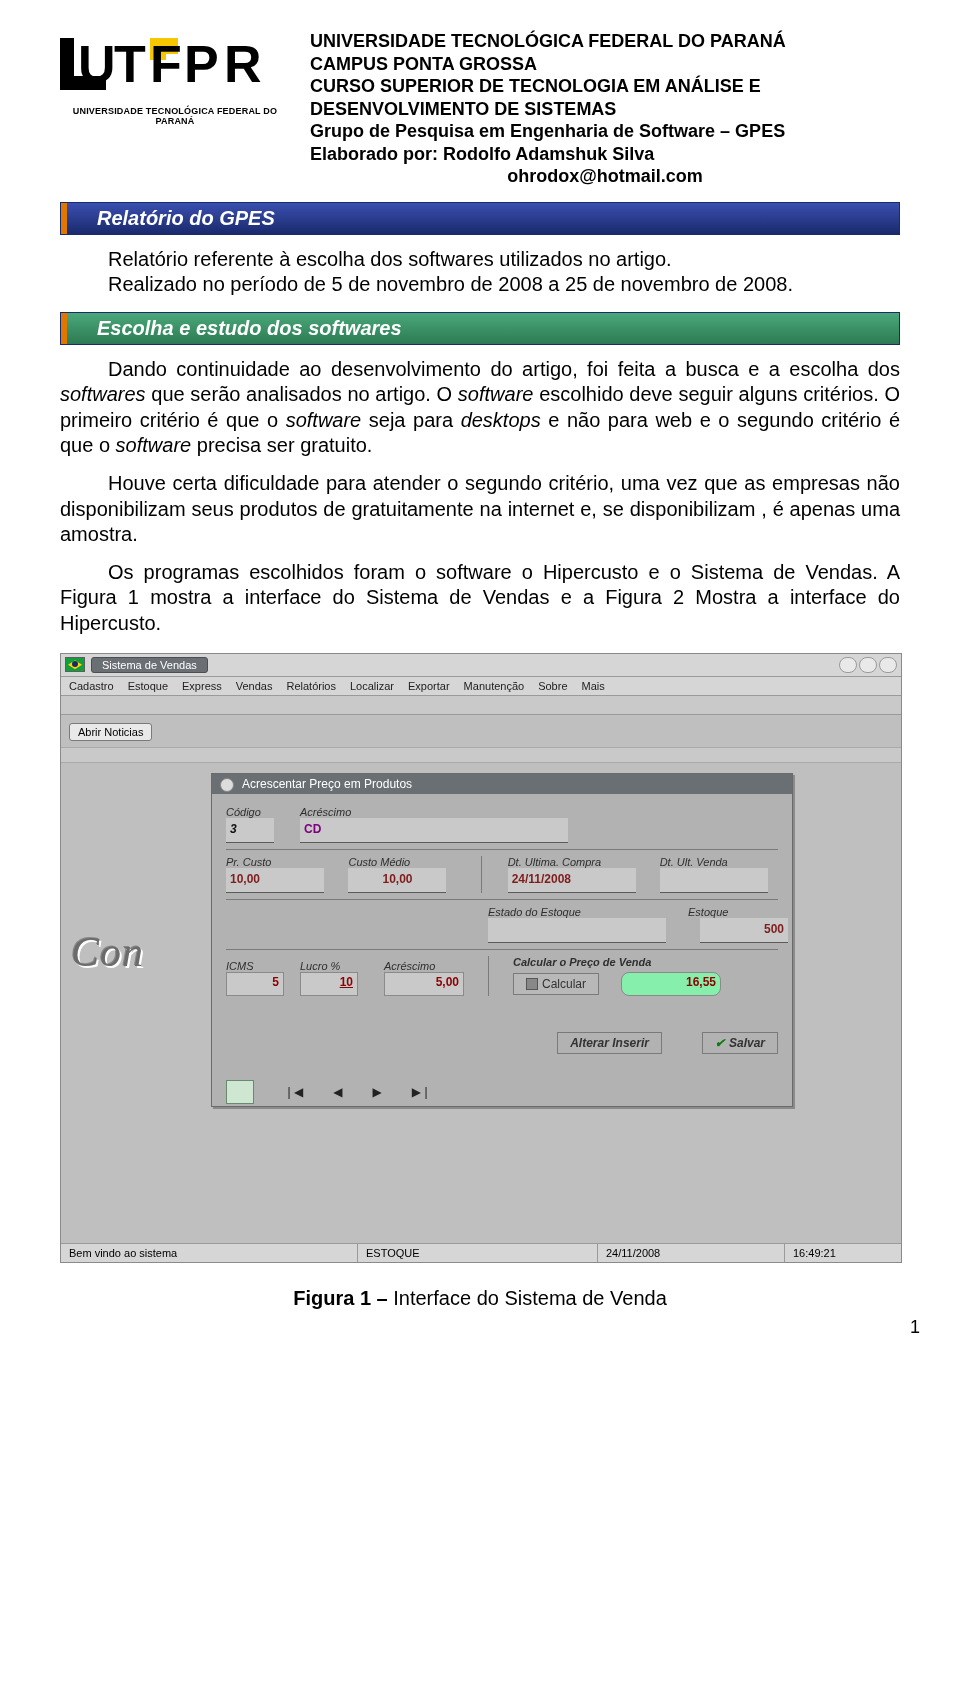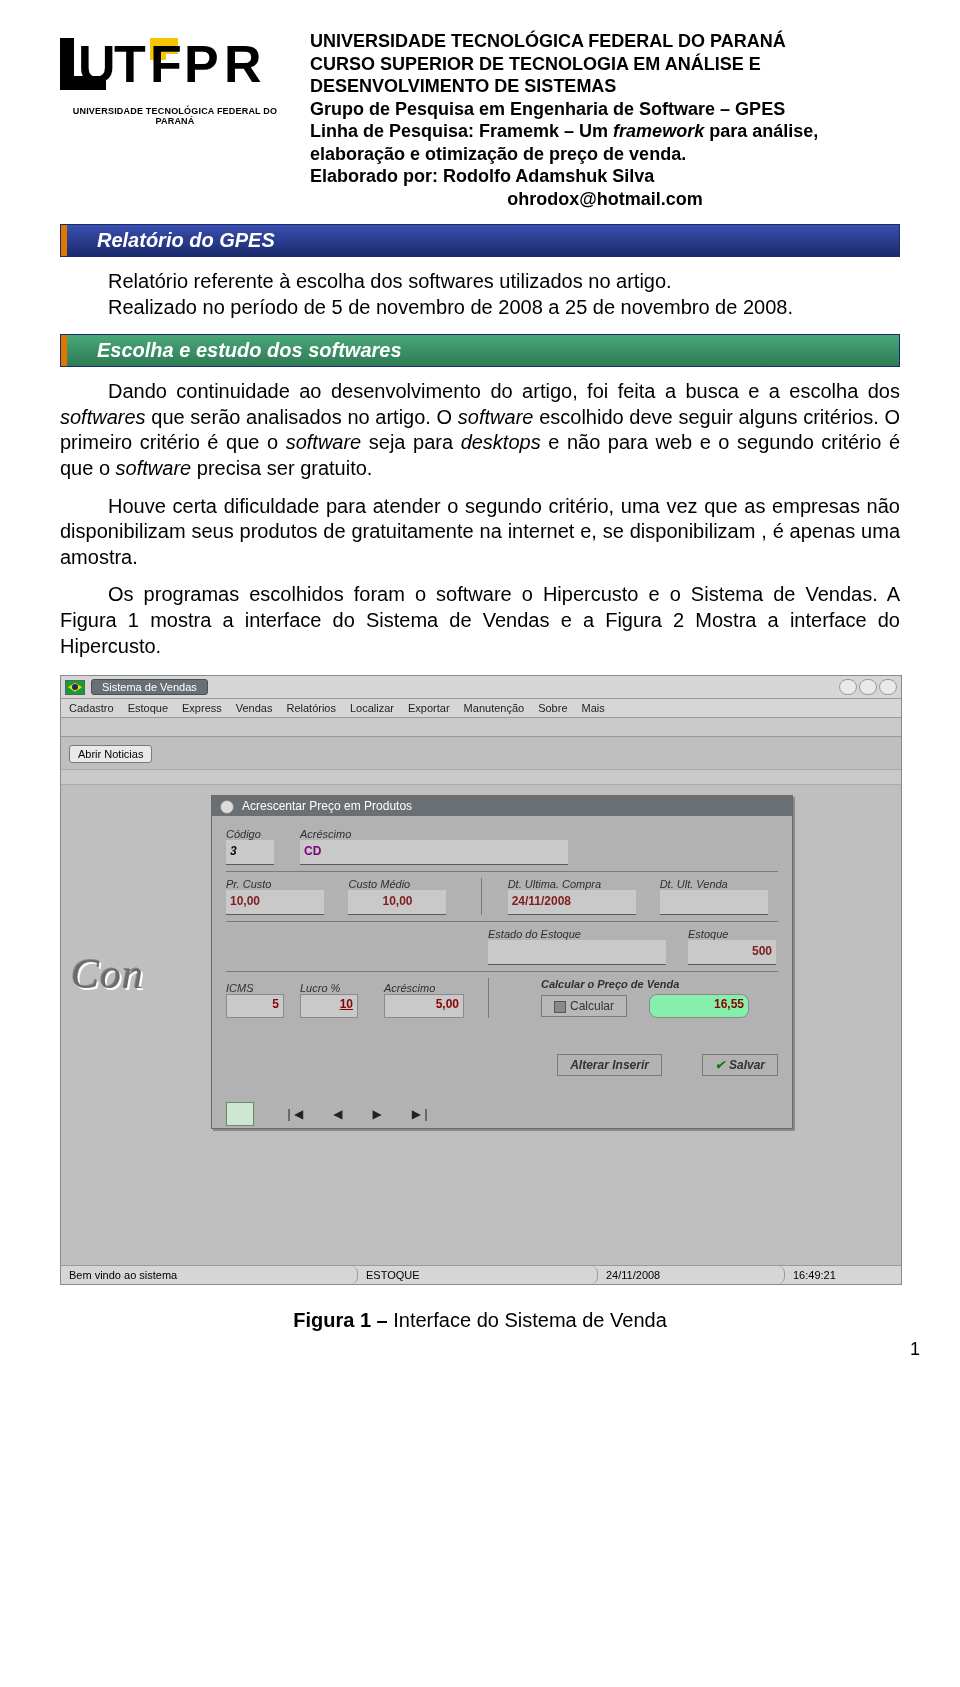--- a/index.html
+++ b/index.html
@@ -155,21 +155,21 @@
   }
   .btn.flat { background:#b2b2b2; }
   .nav-strip { display:flex; gap:30px; align-items:center; margin-top:26px; }
   .nav-arrow { font-size:12px; color:#222; }
   .nav-icon {
     width:26px; height:22px; background:#cfe7d2; border:1px solid #6a8a6e; display:inline-block;
   }
   .statusbar {
     display:flex; font-size:11px; background:#d6d6d6; border-top:1px solid #9a9a9a;
   }
-  .statusbar > div { padding:3px 8px; border-right:1px solid #9a9a9a;border-radius:7px; }
+  .statusbar > div { padding:3px 8px; border-right:1px solid #9a9a9a; }
   .statusbar > div:last-child { border-right:none; }
   .sb1{ flex: 0 0 280px;} .sb2{flex:1;} .sb3{flex:0 0 170px;} .sb4{flex:0 0 100px;}
 
   .caption { text-align:center; font-size:20px; margin-top:24px; }
   .caption b { font-weight:bold; }
 
   .pagenum { position:absolute; right:40px; bottom:12px; font-size:18px; }
 </style>
 </head>
 <body>
@@ -186,25 +186,23 @@
         <rect x="90" y="8" width="16" height="22" fill="#f6c700"></rect>
         <rect x="96" y="8" width="22" height="16" fill="#f6c700"></rect>
         <text x="90" y="52" font-family="Arial Black, Arial" font-size="52" font-weight="900" fill="#000">F</text>
         <text x="124" y="52" font-family="Arial Black, Arial" font-size="52" font-weight="900" fill="#000">P</text>
         <text x="164" y="52" font-family="Arial Black, Arial" font-size="52" font-weight="900" fill="#000">R</text>
       </svg>
       <div class="logo-caption">UNIVERSIDADE TECNOLÓGICA FEDERAL DO PARANÁ</div>
     </div>
     <div class="header-text">
       <div>UNIVERSIDADE TECNOLÓGICA FEDERAL DO PARANÁ</div>
+      <div>CAMPUS PONTA GROSSA</div>
       <div>CURSO SUPERIOR DE TECNOLOGIA EM ANÁLISE E DESENVOLVIMENTO DE SISTEMAS</div>
       <div>Grupo de Pesquisa em Engenharia de Software – GPES</div>
-      <div>
-        <span>Linha de Pesquisa: Framemk – Um </span><span class="italic">framework</span><span> para análise, elaboração e otimização de preço de venda.</span>
-      </div>
       <div>Elaborado por: Rodolfo Adamshuk Silva</div>
       <div class="header-email">ohrodox@hotmail.com</div>
     </div>
   </div>
 
   <div class="band">
     <span class="orange-tick"></span>
     <span>Relatório do GPES</span>
   </div>
 
@@ -293,40 +291,40 @@
           </div>
           <hr class="hr">
 
           <div class="field-row" style="justify-content:flex-end; gap:20px;">
             <div class="col" style="width:180px;">
               <span class="lbl">Estado do Estoque</span>
               <span class="inp" style="width:170px;"></span>
             </div>
             <div class="col" style="width:90px;">
               <span class="lbl">Estoque</span>
-              <span class="inp" style="width:80px; text-align:right;">500</span>
+              <span class="inp" style="width:80px; text-align:right;margin-left:12px;">500</span>
             </div>
           </div>
           <hr class="hr">
 
           <div class="field-row" style="align-items:flex-end;">
             <div class="col" style="width:60px;">
               <span class="lbl">ICMS</span>
               <div class="ro" style="width:48px;">5</div>
             </div>
             <div class="col" style="width:70px;">
               <span class="lbl">Lucro %</span>
               <div class="ro" style="width:48px;text-decoration:underline;">10</div>
             </div>
             <div class="col" style="width:90px;">
               <span class="lbl">Acréscimo</span>
               <div class="ro" style="width:70px;">5,00</div>
             </div>
             <div style="width:10px; border-left:1px solid #7a7a7a; align-self:stretch;"></div>
-            <div class="col" style="flex:1;margin-left:28px;">
+            <div class="col" style="flex:1;">
               <span class="lbl" style="font-weight:bold;">Calcular o Preço de Venda</span>
               <div style="display:flex; gap:22px; align-items:center; margin-top:4px;">
                 <button class="btn">
                   <span style="display:inline-block;width:10px;height:10px;background:#888;border:1px solid #555;margin-right:4px;vertical-align:middle;"></span><span>Calcular</span>
                 </button>
                 <div class="ro" style="width:90px; background:#86efac;border-radius:8px;">16,55</div>
               </div>
             </div>
           </div>
 

